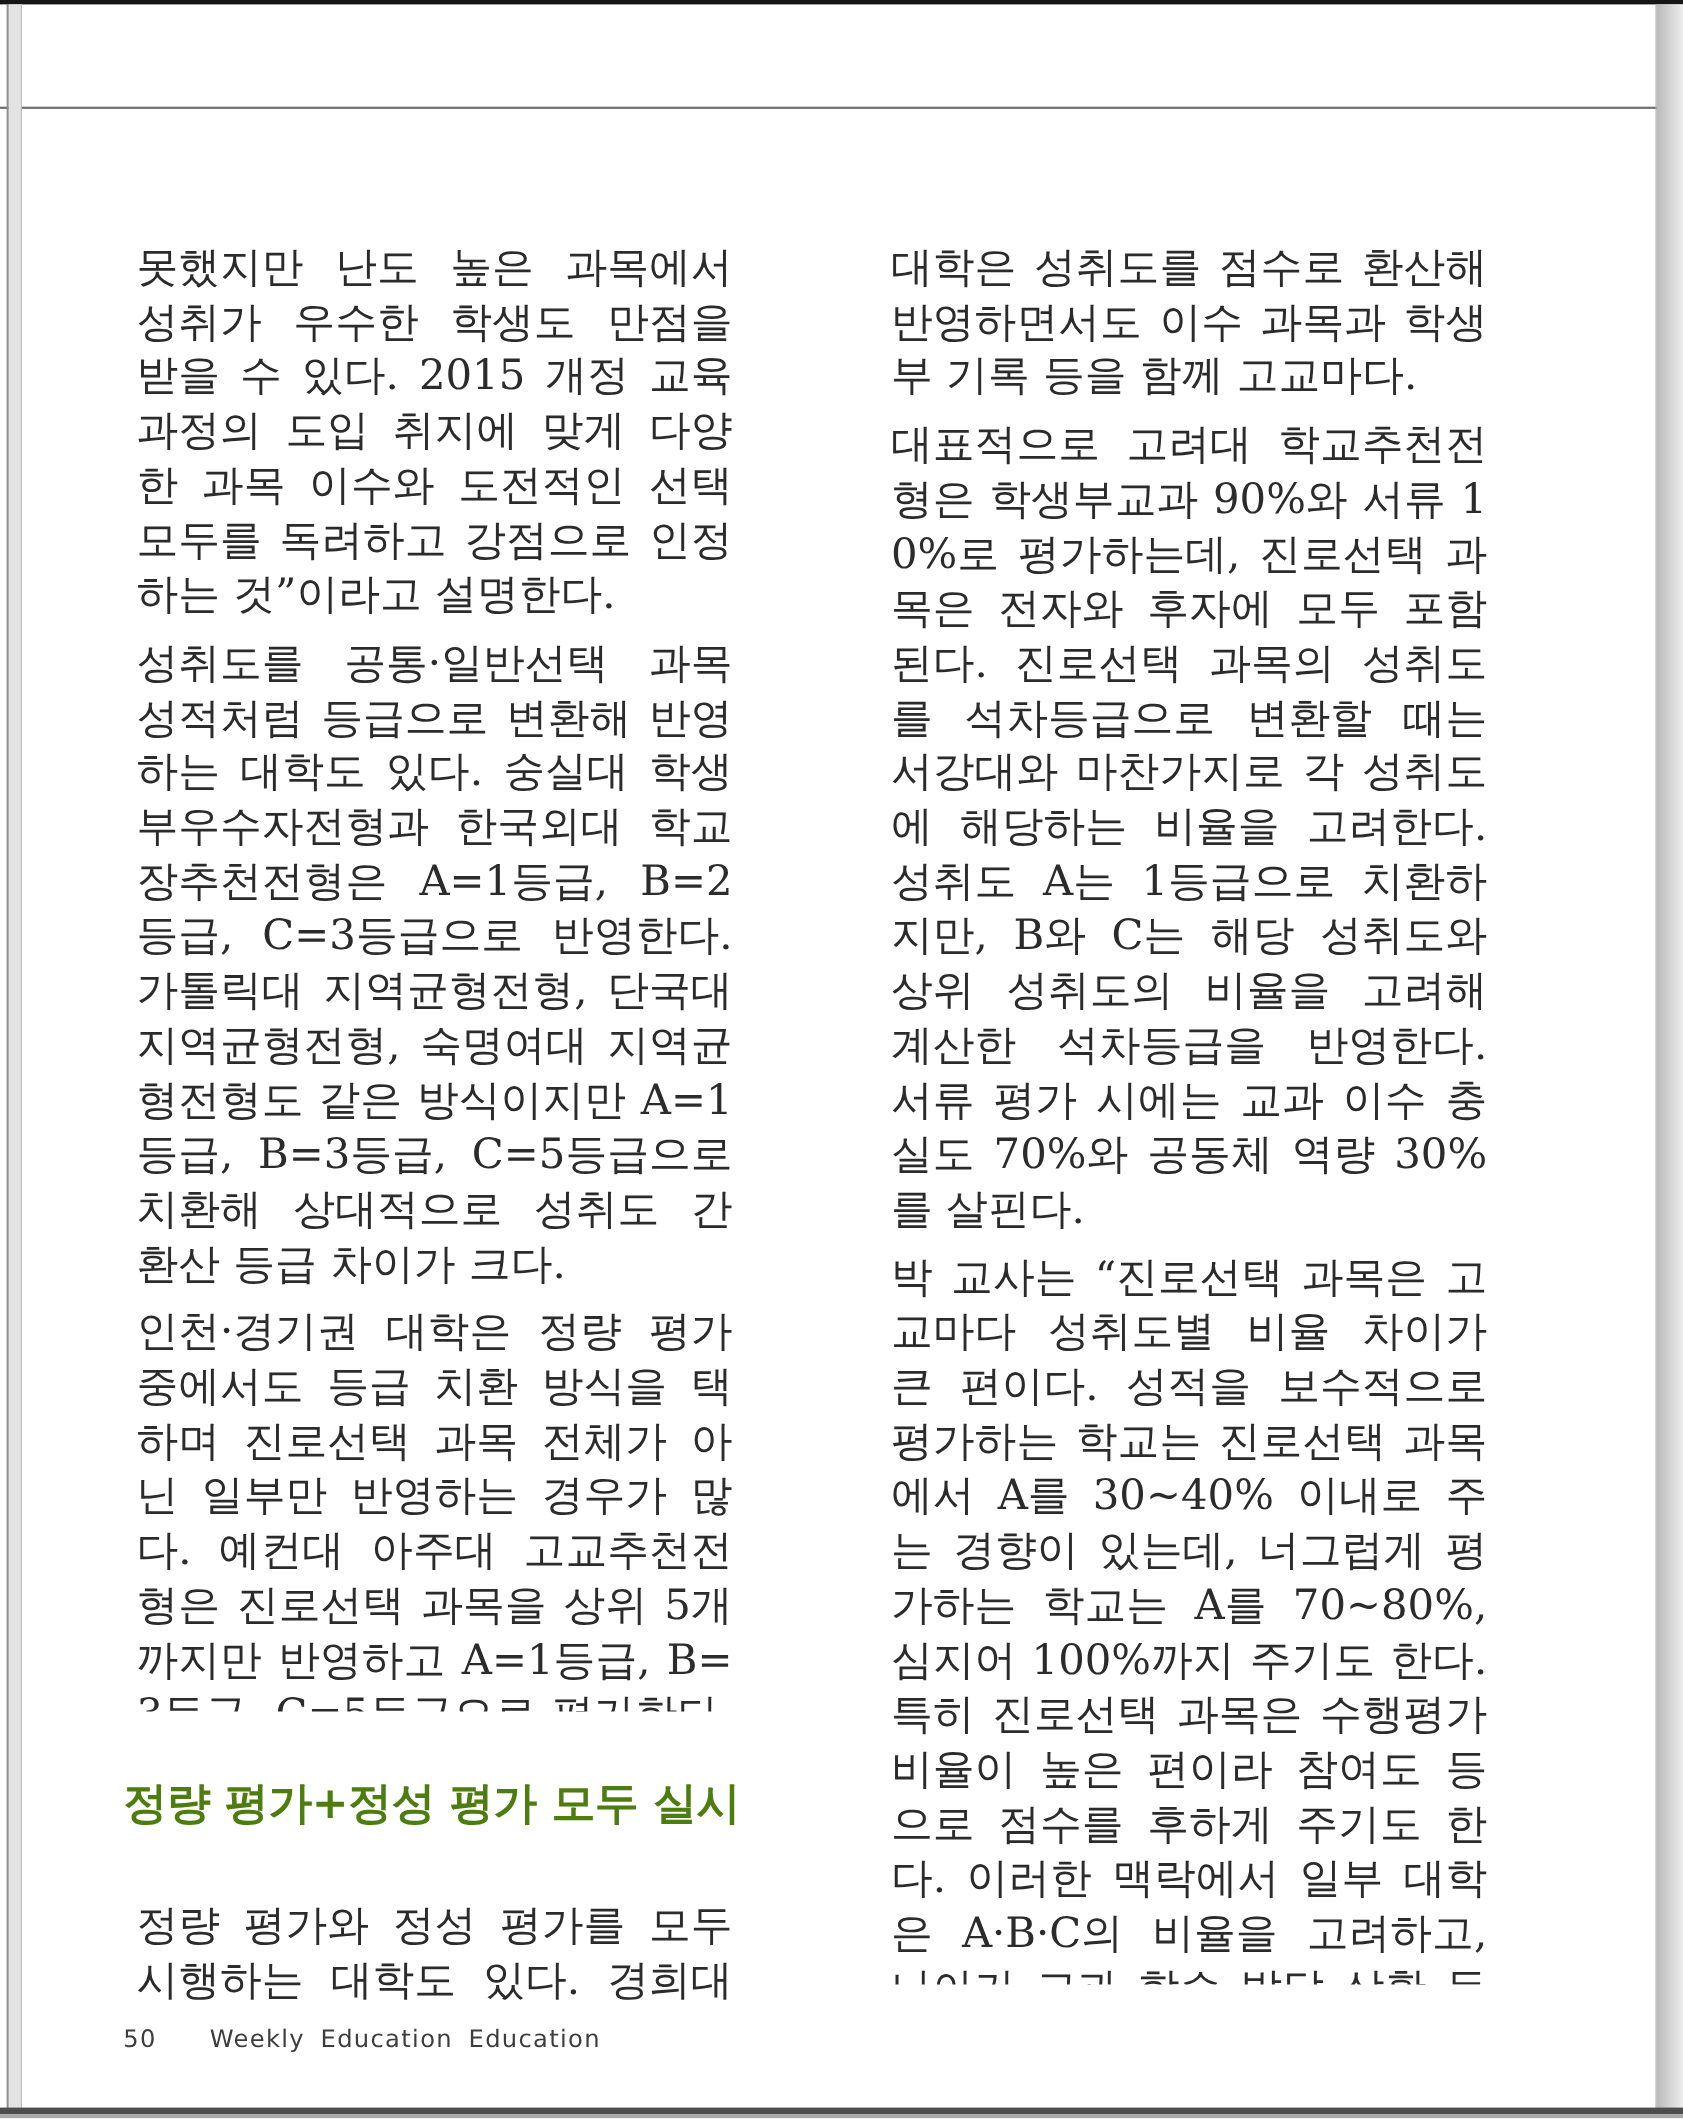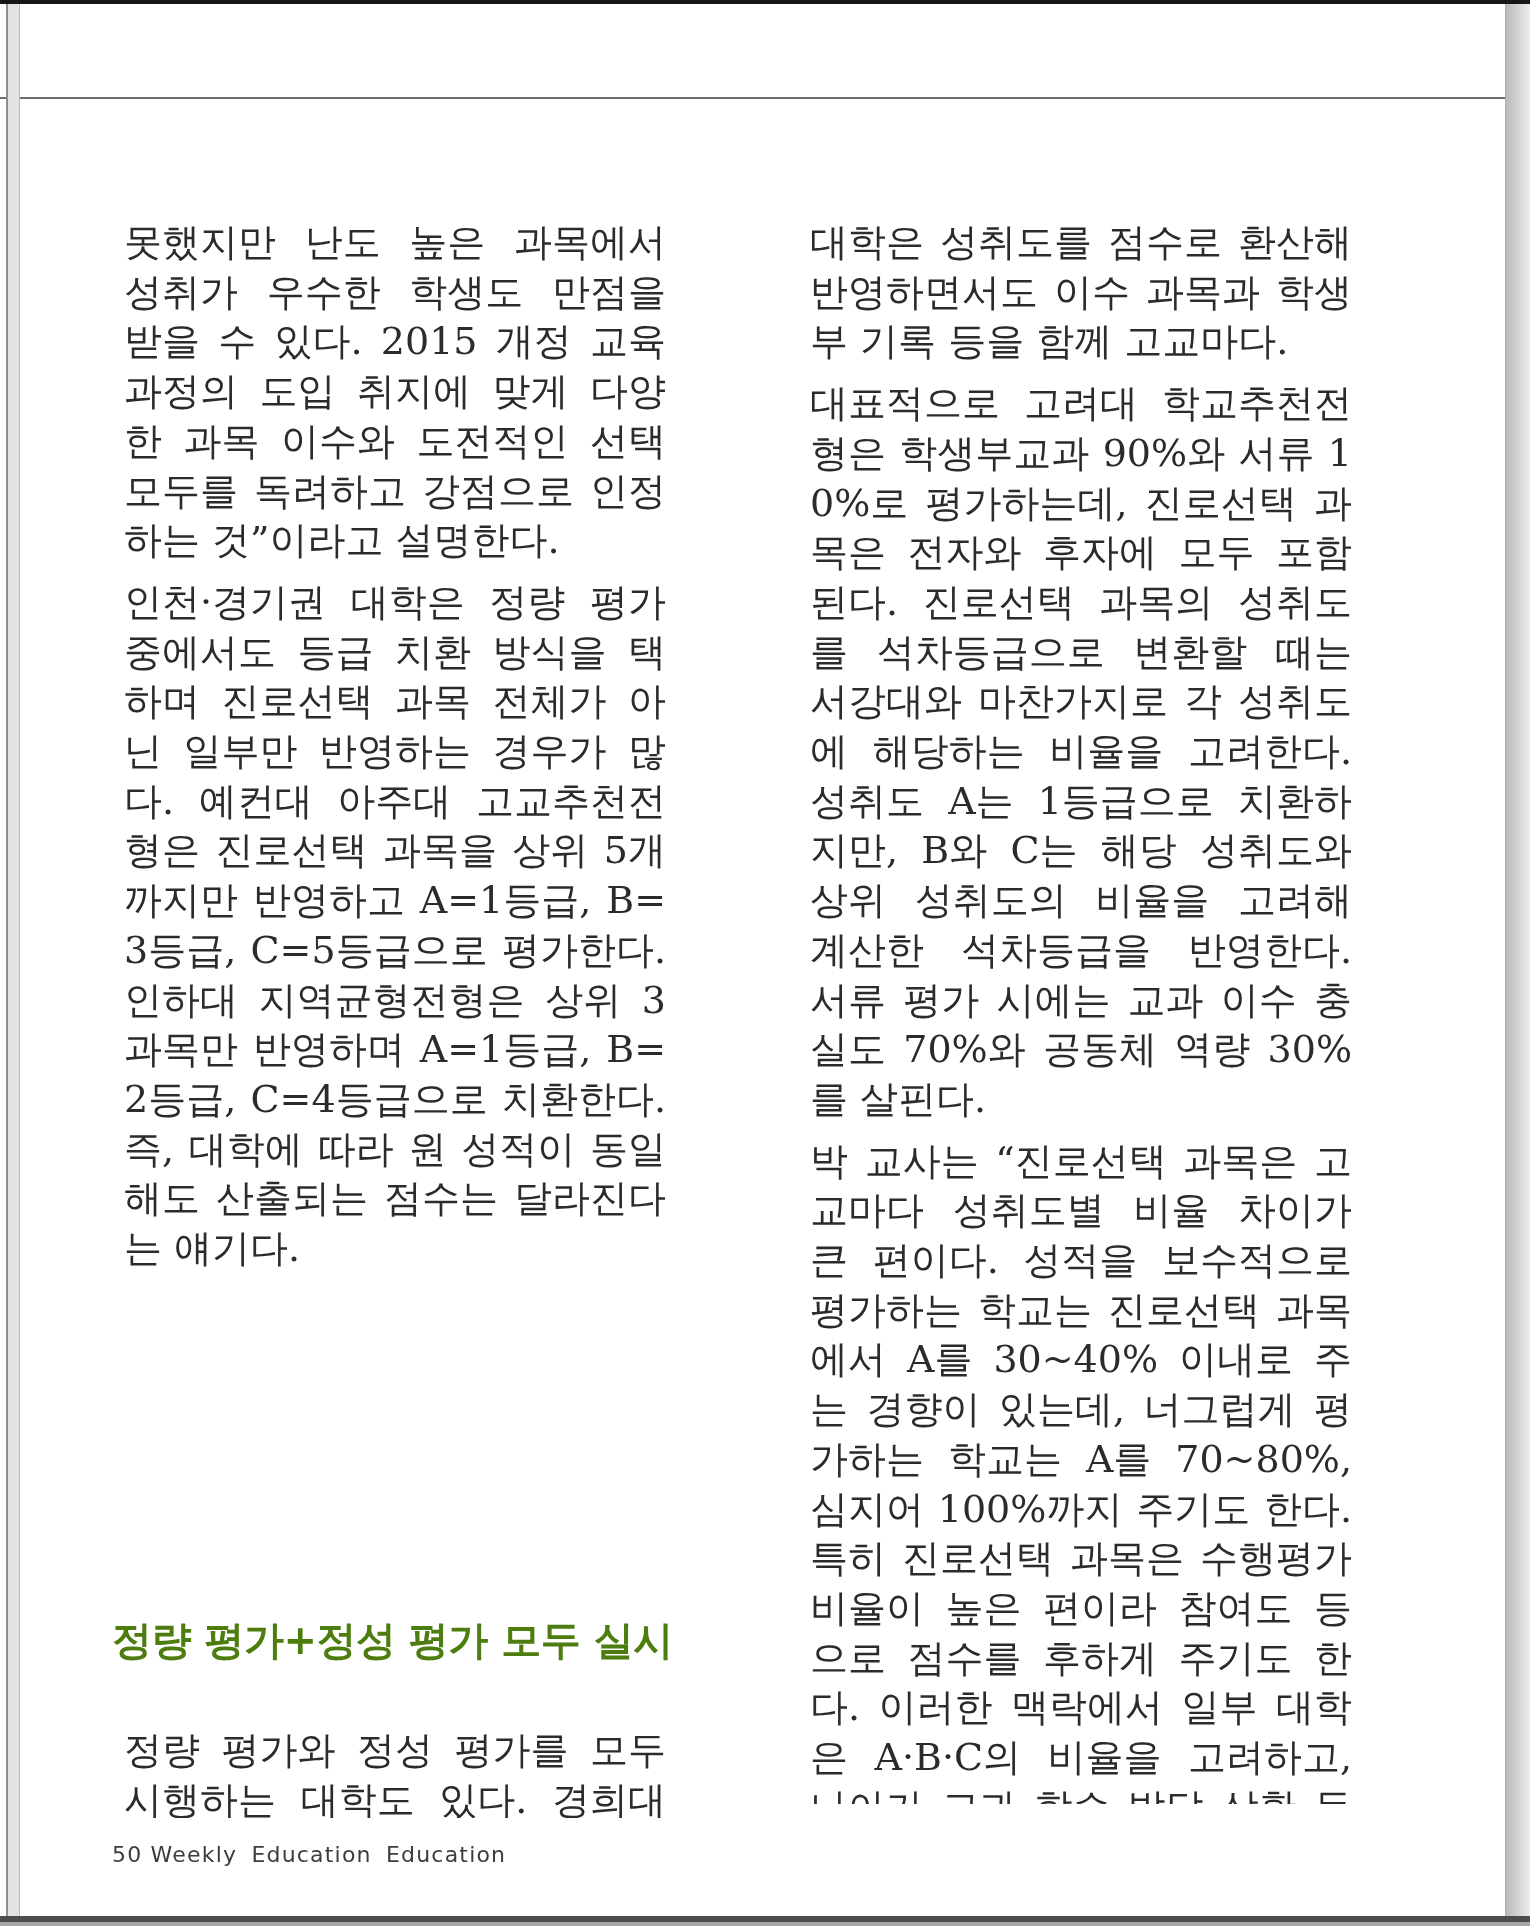--- a/index.html
+++ b/index.html
@@ -77,20 +77,21 @@
   .footer {
     position: absolute;
     left: 112px; top: 1842px;
     font-family: "DejaVu Sans", sans-serif;
     font-size: 22px;
     color: #3d3d3d;
     letter-spacing: 1.2px;
   }
   .footer .page-num {
     display: inline-block;
+    margin-right: 40px;
   }
   .footer .mag-title {
     display: inline-block;
     word-spacing: 6px;
   }
 </style>
 </head>
 <body>
 
 <div class="page">
@@ -98,20 +99,21 @@
   <div class="top-border"></div>
   <div class="header-rule"></div>
   <div class="spine-line"></div>
   <div class="spine-band"></div>
   <div class="right-edge"></div>
   <div class="bottom-bar"></div>
   <div class="bottom-bar-light"></div>
 
   <div class="body-col col-left-top">
     <p>못했지만 난도 높은 과목에서 성취가 우수한 학생도 만점을 받을 수 있다. 2015 개정 교육과정의 도입 취지에 맞게 다양한 과목 이수와 도전적인 선택 모두를 독려하고 강점으로 인정하는 것”이라고 설명한다.</p>
+    <p>성취도를 공통·일반선택 과목 성적처럼 등급으로 변환해 반영하는 대학도 있다. 숭실대 학생부우수자전형과 한국외대 학교장추천전형은 A=1등급, B=2등급, C=3등급으로 반영한다. 가톨릭대 지역균형전형, 단국대 지역균형전형, 숙명여대 지역균형전형도 같은 방식이지만 A=1등급, B=3등급, C=5등급으로 치환해 상대적으로 성취도 간 환산 등급 차이가 크다.</p>
     <p>인천·경기권 대학은 정량 평가 중에서도 등급 치환 방식을 택하며 진로선택 과목 전체가 아닌 일부만 반영하는 경우가 많다. 예컨대 아주대 고교추천전형은 진로선택 과목을 상위 5개까지만 반영하고 A=1등급, B=3등급, C=5등급으로 평가한다. 인하대 지역균형전형은 상위 3과목만 반영하며 A=1등급, B=2등급, C=4등급으로 치환한다. 즉, 대학에 따라 원 성적이 동일해도 산출되는 점수는 달라진다는 얘기다.</p>
 
   </div>
 
   <div class="section-heading">
     <span class="h-line">정량 평가+정성 평가 모두 실시</span>
   </div>
 
   <div class="body-col col-left-bottom">
     <p>정량 평가와 정성 평가를 모두 시행하는 대학도 있다. 경희대 고려대 서울시립대 등이 해당한다. 이들</p>

